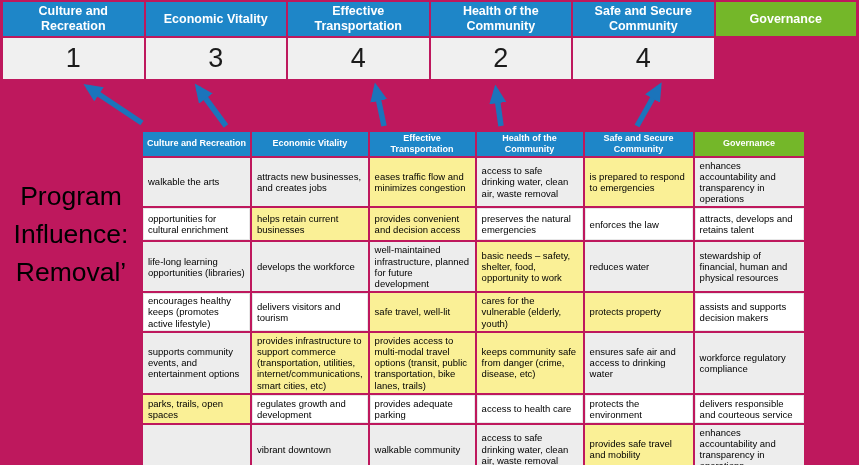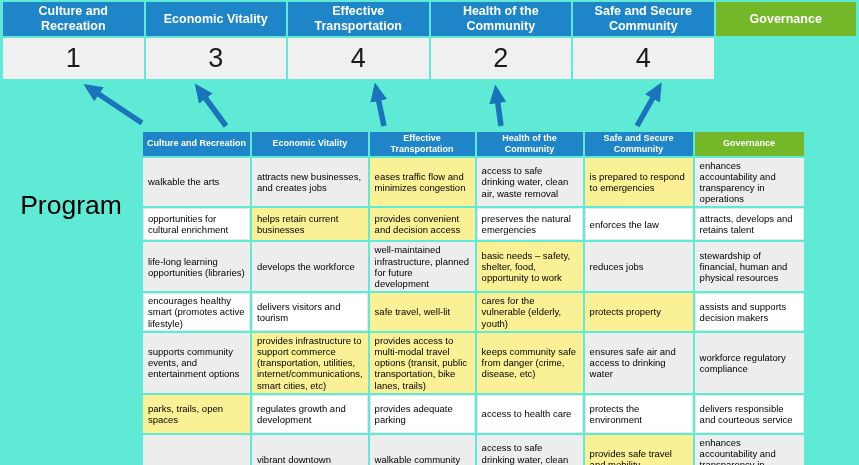--- a/index.html
+++ b/index.html
@@ -1,18 +1,18 @@
 <!DOCTYPE html>
 <html><head>
 <meta charset="utf-8">
 <style>
   * { box-sizing: border-box; }
   html,body { margin:0; padding:0; background:#fff; }
   .slide {
-    position:relative; width:859px; height:465px; background:#5eead4;
+    position:relative; width:859px; height:465px; background:#be185d;
     font-family:"Liberation Sans", sans-serif; overflow:hidden;
   }
   
   .score-table {
     position:absolute; left:3px; top:2px; width:853px;
     display:grid; grid-template-columns:repeat(6,1fr); gap:2px;
   }
   .score-head {
     height:34px; display:flex; align-items:center; justify-content:center;
     text-align:center; color:#fff; font-weight:700; font-size:12.5px;
@@ -22,21 +22,21 @@
   .score-head.green { background:var(--green); }
   .score-val {
     height:41px; background:var(--scorebg);
     display:flex; align-items:center; justify-content:center;
     font-size:27px; color:#1b1b1b;
   }
   
   .arrow-layer { position:absolute; left:0; top:0; width:859px; height:465px; pointer-events:none; }
   
   .program-title {
-    position:absolute; left:2px; top:187px; width:138px;
+    position:absolute; left:2px; top:178px; width:138px;
     text-align:center; font-size:26.5px; line-height:1.43; color:#000;
   }
   
   .matrix {
     position:absolute; left:141px; top:130px;
     border-collapse:separate; border-spacing:2px; table-layout:fixed;
   }
   .matrix th {
     color:#fff; font-weight:700; font-size:9px; line-height:1.2;
     text-align:center; vertical-align:middle; padding:1px 2px; height:21px;
@@ -78,20 +78,22 @@
     </defs>
   <line x1="142" y1="123" x2="88" y2="87" stroke="#1B74BB" stroke-width="5.5" marker-end="url(#ah)"></line>
       <line x1="226" y1="126" x2="198" y2="88" stroke="#1B74BB" stroke-width="5.5" marker-end="url(#ah)"></line>
       <line x1="384" y1="126" x2="376" y2="88" stroke="#1B74BB" stroke-width="5.5" marker-end="url(#ah)"></line>
       <line x1="501" y1="126" x2="496" y2="90" stroke="#1B74BB" stroke-width="5.5" marker-end="url(#ah)"></line>
       <line x1="637" y1="126" x2="659" y2="87" stroke="#1B74BB" stroke-width="5.5" marker-end="url(#ah)"></line>
     </svg>
 
   <div class="program-title">
     <div>Program</div>
+    <div>Influence:</div>
+    <div>Removal’</div>
   </div>
 
   <table class="matrix">
     <colgroup>
         <col style="width: 107px;">
         <col style="width: 112px;">
         <col style="width: 105px;">
         <col style="width: 106px;">
         <col style="width: 108px;">
         <col style="width: 109px;">
@@ -121,40 +123,40 @@
           <td class="y">provides convenient and decision access</td>
           <td class="w">preserves the natural emergencies</td>
           <td class="w">enforces the law</td>
           <td class="w">attracts, develops and retains talent</td>
         </tr>
         <tr style="height: 32px;">
           <td class="g">life-long learning opportunities (libraries)</td>
           <td class="g">develops the workforce</td>
           <td class="g">well-maintained infrastructure, planned for future development</td>
           <td class="y">basic needs – safety, shelter, food, opportunity to work</td>
-          <td class="g">reduces jobs</td>
+          <td class="g">reduces water</td>
           <td class="g">stewardship of financial, human and physical resources</td>
         </tr>
         <tr style="height: 31px;">
-          <td class="w">encourages healthy smart (promotes active lifestyle)</td>
+          <td class="w">encourages healthy keeps (promotes active lifestyle)</td>
           <td class="w">delivers visitors and tourism</td>
           <td class="y">safe travel, well-lit</td>
           <td class="y">cares for the vulnerable (elderly, youth)</td>
           <td class="y">protects property</td>
           <td class="w">assists and supports decision makers</td>
         </tr>
         <tr style="height: 54px;">
           <td class="g">supports community events, and entertainment options</td>
           <td class="y">provides infrastructure to support commerce (transportation, utilities, internet/communications, smart cities, etc)</td>
           <td class="y">provides access to multi-modal travel options (transit, public transportation, bike lanes, trails)</td>
           <td class="y">keeps community safe from danger (crime, disease, etc)</td>
           <td class="g">ensures safe air and access to drinking water</td>
           <td class="g">workforce regulatory compliance</td>
         </tr>
-        <tr style="height: 38px; padding-left: 36px;">
+        <tr style="height: 28px; padding-left: 36px;">
           <td class="y">parks, trails, open spaces</td>
           <td class="w">regulates growth and development</td>
           <td class="w">provides adequate parking</td>
           <td class="w">access to health care</td>
           <td class="w">protects the environment</td>
           <td class="w">delivers responsible and courteous service</td>
         </tr>
         <tr style="height: 42px;">
           <td class="g"></td>
           <td class="g">vibrant downtown</td>

